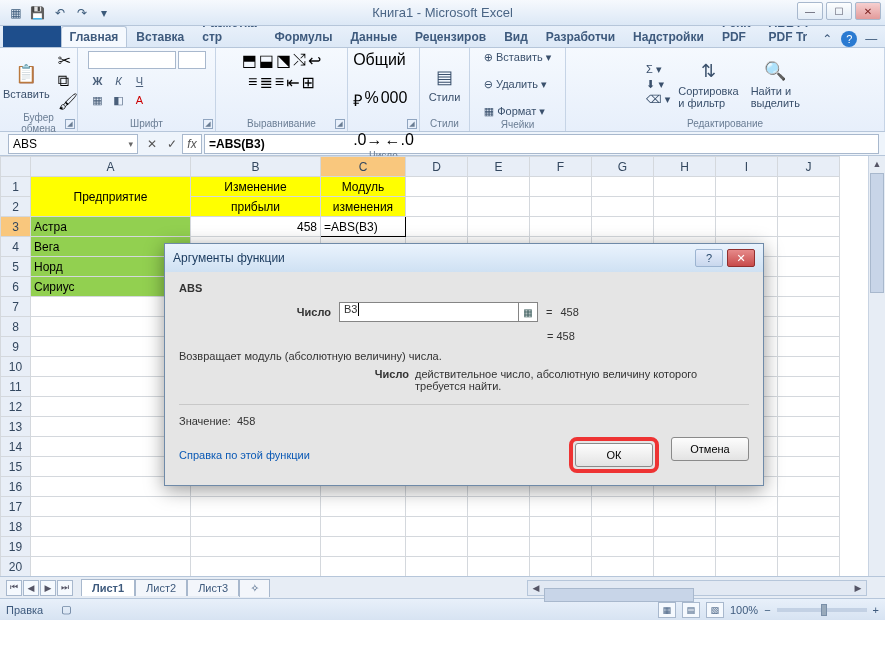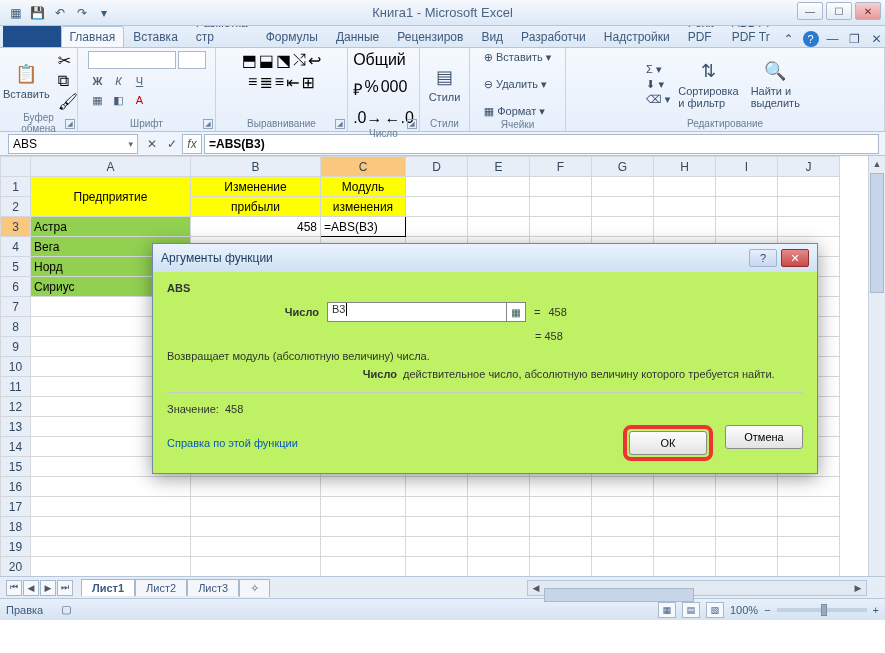--- a/index.html
+++ b/index.html
@@ -10,21 +10,21 @@
 .titlebar .qat { display: flex; gap: 2px; padding-left: 6px; }
 .titlebar .qat .qb { width: 20px; height: 20px; display:flex; align-items:center; justify-content:center; border-radius:2px; font-size:12px; color:#3b5a7a; }
 .titlebar .title { position:absolute; left:0; right:0; text-align:center; font-size:13px; color:#4a6585; pointer-events:none;}
 .titlebar .winbtns { position:absolute; right:4px; top:2px; display:flex; gap:3px;}
 .titlebar .winbtns .wb{width:26px;height:18px;border:1px solid #a8b8cd;border-radius:2px;background:linear-gradient(#fdfefe,#e2ecf7);display:flex;align-items:center;justify-content:center;font-size:10px;color:#556;}
 .titlebar .winbtns .wb.close{background:linear-gradient(#f6cfcf,#e29b9b);color:#7a2020;}
 
 
 .ribtabs { height: 22px; background: linear-gradient(#e8f0fa,#dce8f6); display:flex; align-items:flex-end; border-bottom:1px solid #b6c6da; font-size:12px; }
 .ribtabs .filetab{background:#1e4e8c;color:#fff;padding:19px 14px;border-radius:2px 2px 0 0;margin-left:3px;}
-.ribtabs .tab{padding:3px 8px;color:#3e5a7d;border:1px solid transparent;border-bottom:none;}
+.ribtabs .tab{padding:3px 8px;color:#3e5a7d;border:1px solid transparent;border-bottom:none;font-weight:bold;}
 .ribtabs .tab.active{background:#f5f9fe;border-color:#b6c6da;border-radius:3px 3px 0 0;}
 .ribtabs .rt-right{margin-left:auto;display:flex;align-items:center;gap:6px;padding-right:6px;}
 .ribtabs .rt-right .ic{width:16px;height:16px;display:flex;align-items:center;justify-content:center;font-size:12px;color:#3e5a7d;}
 .ribtabs .rt-right .help{width:16px;height:16px;border-radius:50%;background:#2a7ad1;color:#fff;font-size:11px;display:flex;align-items:center;justify-content:center;}
 
 
 .ribbon{height:84px;background:linear-gradient(#f5f9fe,#e7effb);border-bottom:1px solid #b6c6da;display:flex;}
 .group{border-right:1px solid #c6d4e6;padding:3px 6px 2px 6px;display:flex;flex-direction:column;align-items:center;justify-content:space-between;position:relative;}
 .group .gbody{flex:1;display:flex;align-items:center;gap:4px;}
 .group .glabel{font-size:10px;color:#6a7d94;text-align:center;width:100%;padding-top:1px;position:relative;}
@@ -70,21 +70,21 @@
 .sheettabs .hscroll .hthumb{position:absolute;left:0;width:150px;height:14px;background:#c8d5e8;border:1px solid #a8b8cd;}
 
 
 .status{height:22px;background:linear-gradient(#e8f0fa,#d7e3f2);border-top:1px solid #b6c6da;display:flex;align-items:center;font-size:11px;color:#3e5a7d;padding:0 6px;}
 .status .sp{margin-left:auto;display:flex;align-items:center;gap:6px;}
 .status .vb{width:18px;height:16px;border:1px solid #a8b8cd;background:#f5f9fe;display:flex;align-items:center;justify-content:center;font-size:9px;}
 .status .zslider{width:90px;height:4px;background:#c3d1e4;position:relative;}
 .status .zslider .zt{position:absolute;left:44px;top:-4px;width:6px;height:12px;background:#9ab;border:1px solid #7a8fa8;}
 
 
-.overlay{position:absolute;left:152px;top:243px;width:666px;background:#bef264;border:1px solid #6f8aa8;box-shadow:0 4px 18px rgba(0,0,0,.4);}
+.overlay{position:absolute;left:164px;top:243px;width:600px;background:#e5e5e5;border:1px solid #6f8aa8;box-shadow:0 4px 18px rgba(0,0,0,.4);}
 .dlg-title{height:28px;background:linear-gradient(#eaf3fd,#cfe1f3);display:flex;align-items:center;padding:0 8px;font-size:12px;color:#1a3a5e;}
 .dlg-title .dtr{margin-left:auto;display:flex;gap:4px;}
 .dlg-title .dtb{width:28px;height:18px;border-radius:2px;display:flex;align-items:center;justify-content:center;font-size:11px;}
 .dlg-title .dtb.h{background:linear-gradient(#e7eefc,#c8d7ed);border:1px solid #9cb4d1;color:#2a4a6e;}
 .dlg-title .dtb.x{background:linear-gradient(#e68a8a,#c84b4b);border:1px solid #912f2f;color:#fff;}
 .dlg-body{padding:10px 14px 12px 14px;font-size:11px;color:#333;}
 .dlg-body .fname{font-weight:bold;margin-bottom:8px;}
 .dlg-row{display:flex;align-items:center;margin-bottom:8px;}
 .dlg-row .lbl{width:160px;text-align:right;padding-right:8px;font-weight:bold;}
 .dlg-row .inp{width:180px;height:20px;border:1px solid #858585;background:#fff;padding:0 4px;font-size:11px;display:flex;align-items:flex-start;}
@@ -203,21 +203,21 @@
         <div class="sb">≣</div>
         <div class="sb">≡</div>
         <div class="sb">⇤</div>
         <div class="sb">⊞</div>
       </div>
     </div>
     <div class="glabel">Выравнивание</div>
     <div class="dlaunch">◢</div>
   </div>
   <div class="group" style="width:72px">
-    <div class="gbody col" style="gap:9px;align-items:stretch">
+    <div class="gbody col" style="gap:20px;align-items:stretch">
       <div class="fs" style="width:60px">Общий</div>
       <div style="display:flex;gap:2px">
         <div class="sb">₽</div>
         <div class="sb">%</div>
         <div class="sb">000</div>
       </div>
       <div style="display:flex;gap:2px">
         <div class="sb">.0→</div>
         <div class="sb">←.0</div>
       </div>

